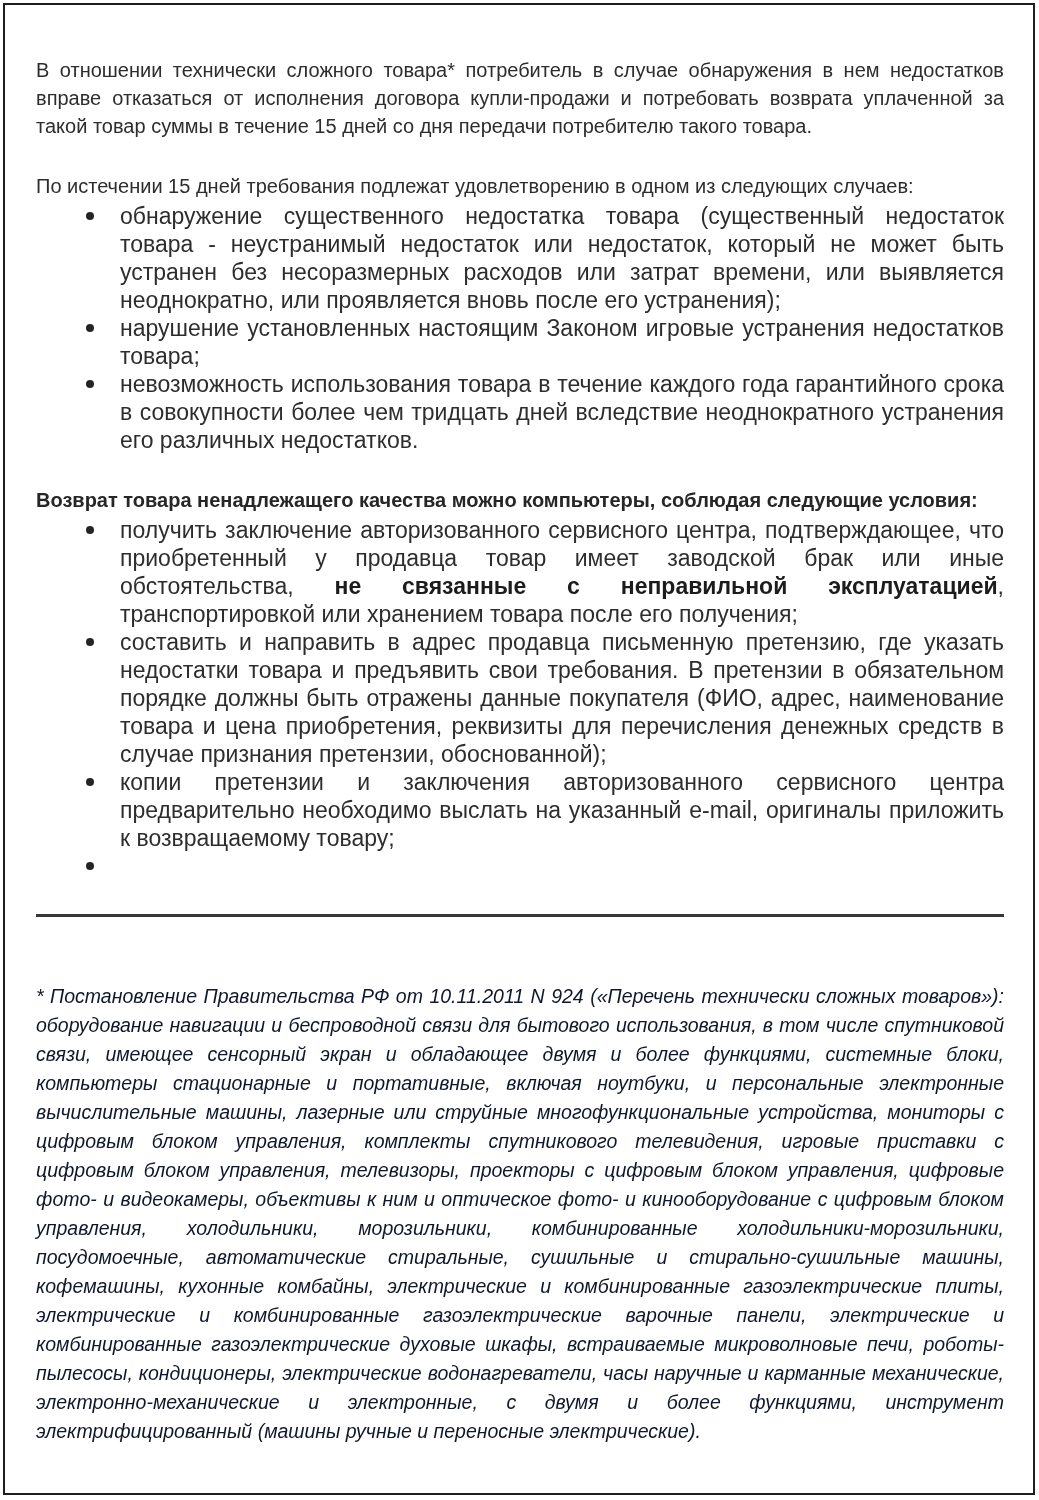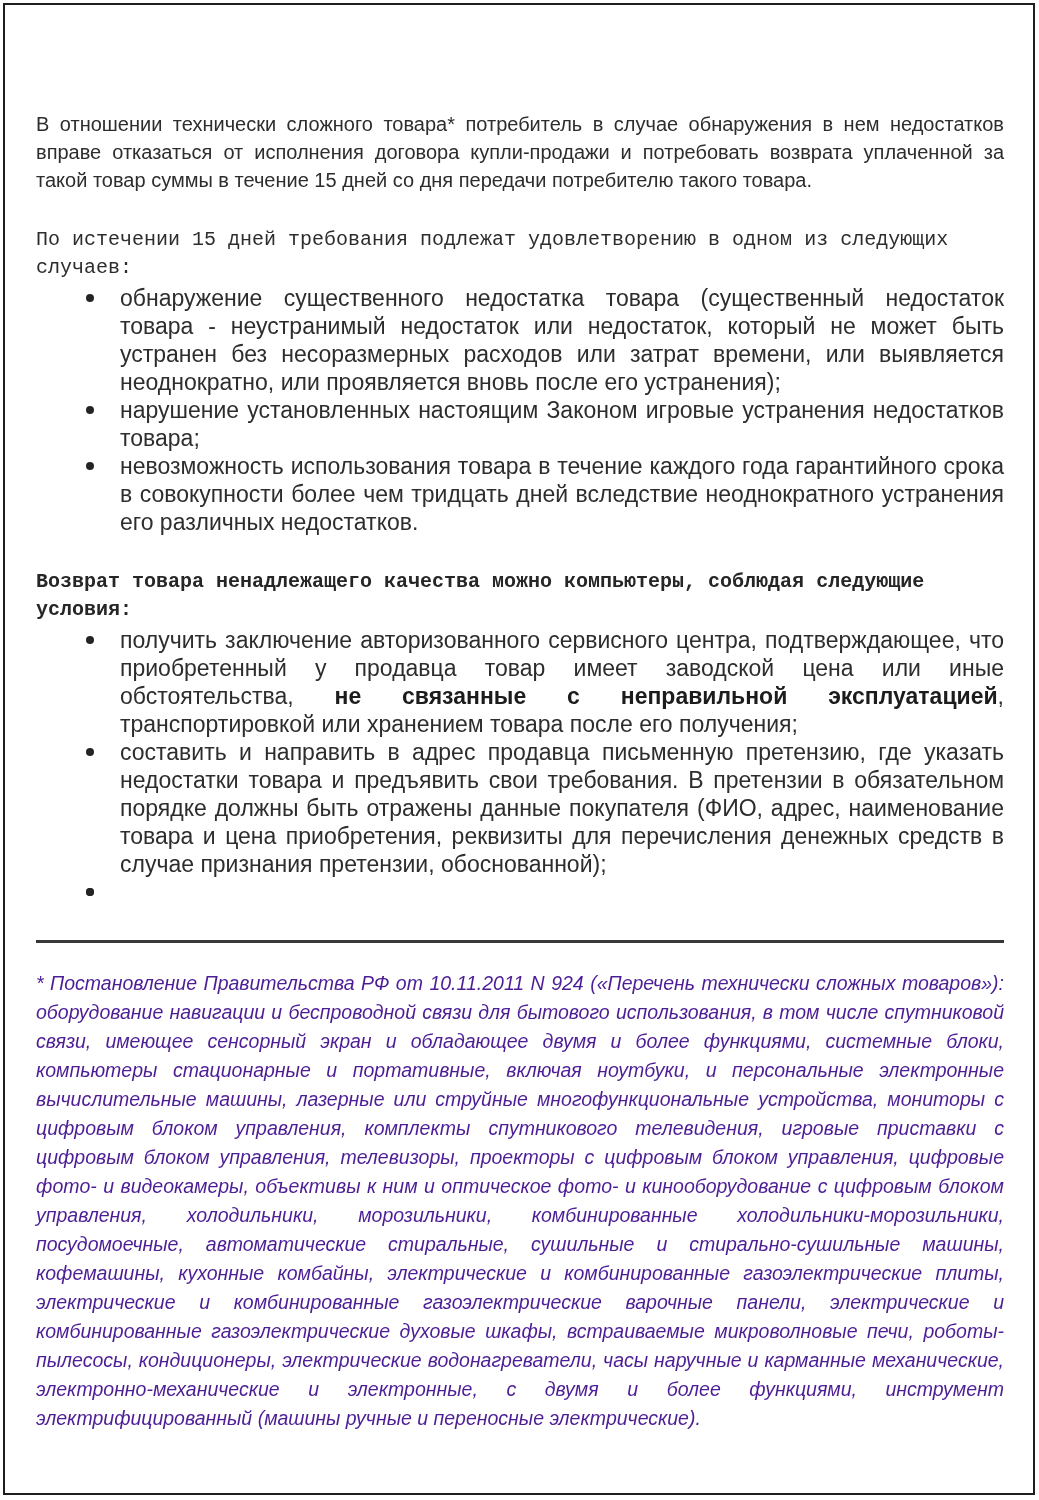--- a/index.html
+++ b/index.html
@@ -16,32 +16,31 @@
     position: absolute;
     top: 3px; left: 3px; right: 4px; bottom: 5px;
     border: 2px solid #1e1e1e;
     pointer-events: none;
   }
   .content {
     position: absolute;
     left: 36px;
     top: 0;
     width: 968px;
-    padding-top: 110px;
+    padding-top: 56px;
   }
   .para {
     margin: 0;
     font-size: 20px;
     line-height: 28px;
     text-align: justify;
   }
   .section-intro {
     margin-top: 32px;
     text-align: left;
-    font-family: Liberation Mono, monospace;
   }
   .section-intro.semibold { font-weight: 600; color: #262626; }
   ul.bullets {
     list-style: none;
     margin: 2px 0 0 0;
     padding: 0;
   }
   ul.bullets li {
     position: relative;
     padding-left: 84px;
@@ -59,26 +58,26 @@
     background: #242424;
   }
   b.inline-bold { font-weight: 700; color: #1c1c1c; }
   hr.divider {
     border: none;
     height: 3px;
     background: #383838;
     margin: 62px 0 0 0;
   }
   .footnote {
-    margin: 26px 0 0 0;
+    margin: 65px 0 0 0;
     font-style: italic;
     font-size: 19.5px;
     line-height: 29px;
     text-align: justify;
-    color: #4c1d95;
+    color: #0f172a;
   }
 </style>
 </head>
 <body>
 
 <div class="page">
   <div class="frame"></div>
 
   <div class="content">
 
@@ -99,28 +98,29 @@
           <span class="bullet-dot"></span>
           <span>невозможность использования товара в течение каждого года гарантийного срока в совокупности более чем тридцать дней вследствие неоднократного устранения его различных недостатков.</span>
         </li>
       </ul>
     </section>
 
     <section>
       <p class="para section-intro semibold">Возврат товара ненадлежащего качества можно компьютеры, соблюдая следующие условия:</p>
       <ul class="bullets">
         <li>
-          <span class="bullet-dot"></span><span>получить заключение авторизованного сервисного центра, подтверждающее, что приобретенный у продавца товар имеет заводской цена или иные обстоятельства, </span><b class="inline-bold">не связанные с неправильной эксплуатацией</b><span>, транспортировкой или хранением товара после его получения;</span>
+          <span class="bullet-dot"></span><span>получить заключение авторизованного сервисного центра, подтверждающее, что приобретенный у продавца товар имеет заводской брак или иные обстоятельства, </span><b class="inline-bold">не связанные с неправильной эксплуатацией</b><span>, транспортировкой или хранением товара после его получения;</span>
         </li>
         <li>
           <span class="bullet-dot"></span>
           <span>составить и направить в адрес продавца письменную претензию, где указать недостатки товара и предъявить свои требования. В претензии в обязательном порядке должны быть отражены данные покупателя (ФИО, адрес, наименование товара и цена приобретения, реквизиты для перечисления денежных средств в случае признания претензии, обоснованной);</span>
         </li>
         <li>
           <span class="bullet-dot"></span>
+          <span>копии претензии и заключения авторизованного сервисного центра предварительно необходимо выслать на указанный e-mail, оригиналы приложить к возвращаемому товару;</span>
         </li>
         <li>
           <span class="bullet-dot"></span>
         </li>
       </ul>
     </section>
 
     <hr class="divider">
 
     <p class="footnote">

